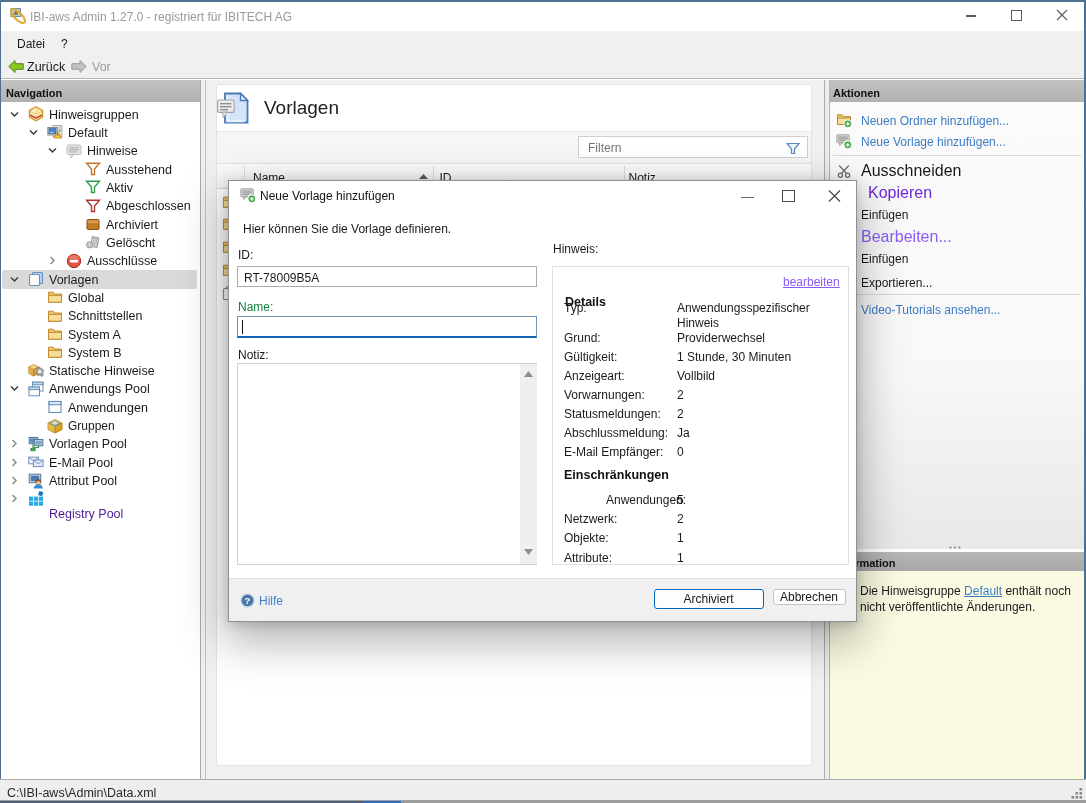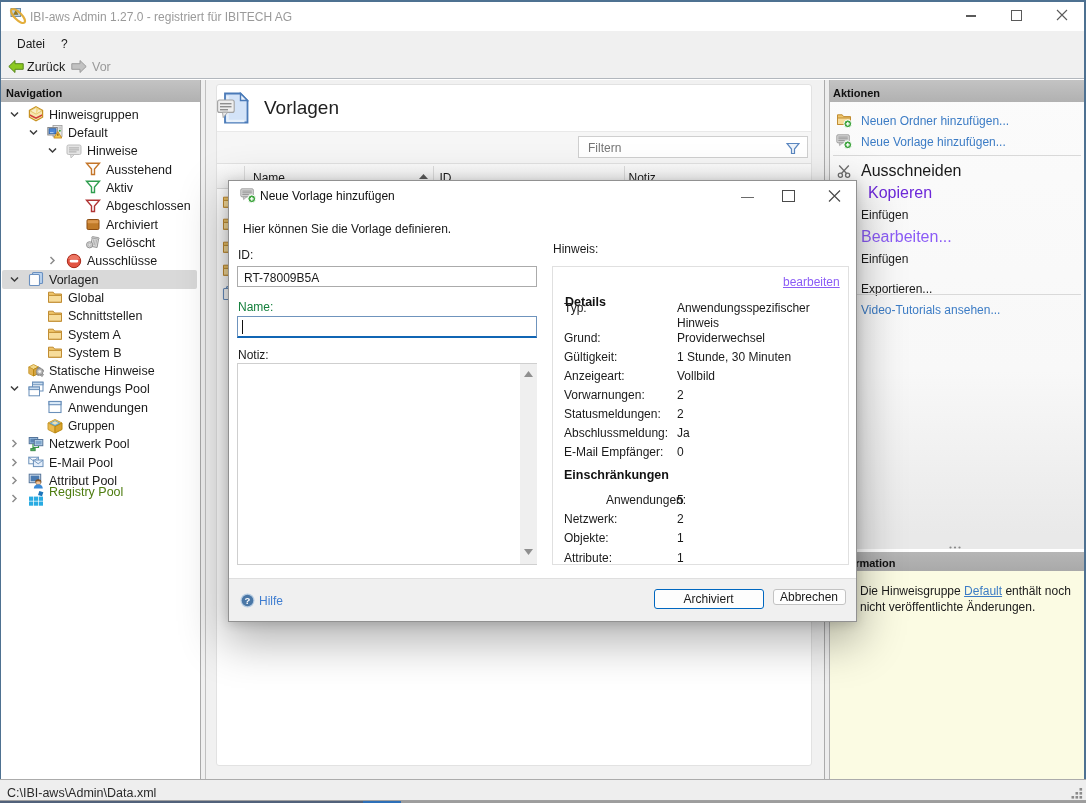--- a/index.html
+++ b/index.html
@@ -241,21 +241,21 @@
 <div class="abs" style="left:28px;top:435.9px;width:16px;height:16px;">
     <svg width="16" height="16" viewBox="0 0 16 16">
       <rect x="1.2" y="1.5" width="8.5" height="6.2" fill="#9ec2e4" stroke="#54749a" stroke-width="1"></rect>
       <rect x="2.4" y="2.7" width="6.1" height="3.8" fill="#5c86b4"></rect>
       <rect x="6.3" y="3.5" width="8.5" height="6.2" fill="#c2d8ec" stroke="#54749a" stroke-width="1"></rect>
       <rect x="7.5" y="4.7" width="6.1" height="3.8" fill="#7ea6cc"></rect>
       <path d="M5,8 L5,11.5 L10.5,11.5 L10.5,10 M5,11.5 L5,13" stroke="#3a9a4a" stroke-width="1.2" fill="none"></path>
       <rect x="2.8" y="12.6" width="4.4" height="2.2" fill="#4aae5a" stroke="#2a7a36" stroke-width="0.7"></rect>
     </svg>
   </div>
-<div class="abs" style="left:49px;top:437.4px;font-size:12.5px;line-height:14.8px;color:#1a1a1a;white-space:nowrap;">Netzwerk Pool</div>
+<div class="abs" style="left:49px;top:437.4px;font-size:12.5px;line-height:14.8px;color:#1a1a1a;white-space:nowrap;">Vorlagen Pool</div>
 <div class="abs" style="left:9px;top:456.8px;width:11px;height:11px;">
     <svg width="11" height="11" viewBox="0 0 11 11">
       <path d="M3.5,2 L7,5.5 L3.5,9" fill="none" stroke="#8c8c8c" stroke-width="1.5"></path>
     </svg>
   </div>
 <div class="abs" style="left:28px;top:454.3px;width:16px;height:16px;">
     <svg width="16" height="16" viewBox="0 0 16 16">
       <rect x="0.8" y="3.2" width="9.6" height="6.6" fill="#f6fafd" stroke="#6a90ba" stroke-width="1"></rect>
       <path d="M0.8,3.4 L5.6,7 L10.4,3.4" fill="none" stroke="#6a90ba" stroke-width="0.9"></path>
       <rect x="5.4" y="6" width="9.6" height="6.6" fill="#e4eefa" stroke="#6a90ba" stroke-width="1"></rect>
@@ -288,21 +288,21 @@
     <svg width="16" height="16" viewBox="0 0 16 16">
       <rect x="10.6" y="0.6" width="4.2" height="4.2" fill="#1b75bb" transform="rotate(18 12.7 2.7)"></rect>
       <rect x="1" y="5.6" width="4.2" height="4.2" fill="#29abe2"></rect>
       <rect x="5.9" y="5.6" width="4.2" height="4.2" fill="#29abe2"></rect>
       <rect x="10.8" y="5.6" width="4.2" height="4.2" fill="#29abe2"></rect>
       <rect x="1" y="10.5" width="4.2" height="4.2" fill="#29abe2"></rect>
       <rect x="5.9" y="10.5" width="4.2" height="4.2" fill="#29abe2"></rect>
       <rect x="10.8" y="10.5" width="4.2" height="4.2" fill="#29abe2"></rect>
     </svg>
   </div>
-<div class="abs" style="left:49px;top:485px;font-size:12.5px;line-height:14.8px;color:#4d7c0f;white-space:nowrap;">Registry Pool</div>
+<div class="abs" style="left:49px;top:507px;font-size:12.5px;line-height:14.8px;color:#4c1d95;white-space:nowrap;">Registry Pool</div>
 <div class="abs" style="left:206px;top:80px;width:618px;height:699px;background:#f1f1f1;"></div>
 <div class="abs" style="left:824px;top:80px;width:1px;height:699px;background:#ababab;"></div>
 <div class="abs" style="left:825px;top:80px;width:4px;height:699px;background:#ededed;"></div>
 <div class="abs" style="left:829px;top:80px;width:1px;height:699px;background:#b4b4b4;"></div>
 <div class="abs" style="left:216px;top:84px;width:596px;height:682px;background:#fff;border:1px solid #e2e2e2;border-radius:3px;"></div>
 <div class="abs" style="left:217px;top:91px;width:33px;height:34px;">
     <svg width="33" height="34" viewBox="0 0 33 34">
 <path d="M8,2.5 h15.5 l7,7 v22 h-22.5 z" fill="#d3e3f8" stroke="#4a7ab8" stroke-width="1.8"></path>
 <path d="M23.5,2.5 l7,7 h-7 z" fill="#eaf2fc" stroke="#4a7ab8" stroke-width="1.4"></path>
 <path d="M10.5,5 v25 h17" fill="none" stroke="#e8f1fb" stroke-width="2.5"></path>
@@ -394,21 +394,21 @@
       <path d="M3.2,2.5 L11,11 M12.8,2.5 L5,11" stroke="#6e6e6e" stroke-width="1.3" fill="none"></path>
       <circle cx="4.4" cy="12.3" r="2.1" fill="none" stroke="#6e6e6e" stroke-width="1.3"></circle>
       <circle cx="11.6" cy="12.3" r="2.1" fill="none" stroke="#6e6e6e" stroke-width="1.3"></circle>
     </svg>
   </div>
 <div class="abs" style="left:861px;top:164px;font-size:16px;line-height:14.2px;color:#1a1a1a;white-space:nowrap;">Ausschneiden</div>
 <div class="abs" style="left:868px;top:186px;font-size:16px;line-height:14.2px;color:#6d28d9;white-space:nowrap;">Kopieren</div>
 <div class="abs" style="left:861px;top:208px;font-size:12px;line-height:14.2px;color:#1a1a1a;white-space:nowrap;">Einfügen</div>
 <div class="abs" style="left:861px;top:230px;font-size:16px;line-height:14.2px;color:#8b5cf6;white-space:nowrap;">Bearbeiten...</div>
 <div class="abs" style="left:861px;top:252px;font-size:12px;line-height:14.2px;color:#1a1a1a;white-space:nowrap;">Einfügen</div>
-<div class="abs" style="left:861px;top:282px;font-size:12px;line-height:14.2px;color:#1a1a1a;white-space:nowrap;">Exportieren...</div>
+<div class="abs" style="left:861px;top:276px;font-size:12px;line-height:14.2px;color:#1a1a1a;white-space:nowrap;">Exportieren...</div>
 <div class="abs" style="left:833px;top:294px;width:248px;height:1px;background:#d9d9d9;"></div>
 <div class="abs" style="left:861px;top:303px;font-size:12px;line-height:14.2px;color:#3c7cc5;white-space:nowrap;">Video-Tutorials ansehen...</div>
 <div class="abs" style="left:949px;top:546px;width:12px;height:3px;">
     <svg width="12" height="3">
       <circle cx="1.5" cy="1.5" r="1.1" fill="#8a8a8a"></circle>
       <circle cx="6" cy="1.5" r="1.1" fill="#8a8a8a"></circle>
       <circle cx="10.5" cy="1.5" r="1.1" fill="#8a8a8a"></circle>
     </svg>
   </div>
 <div class="abs" style="left:830px;top:552px;width:254px;height:19px;background:linear-gradient(#b6b6b6,#a9a9a9);"></div>

